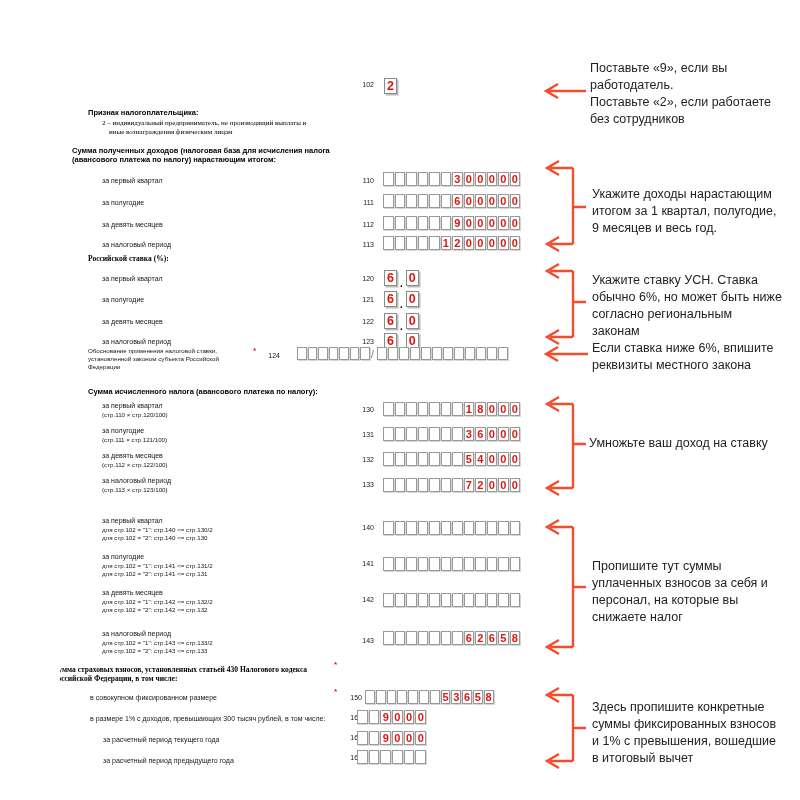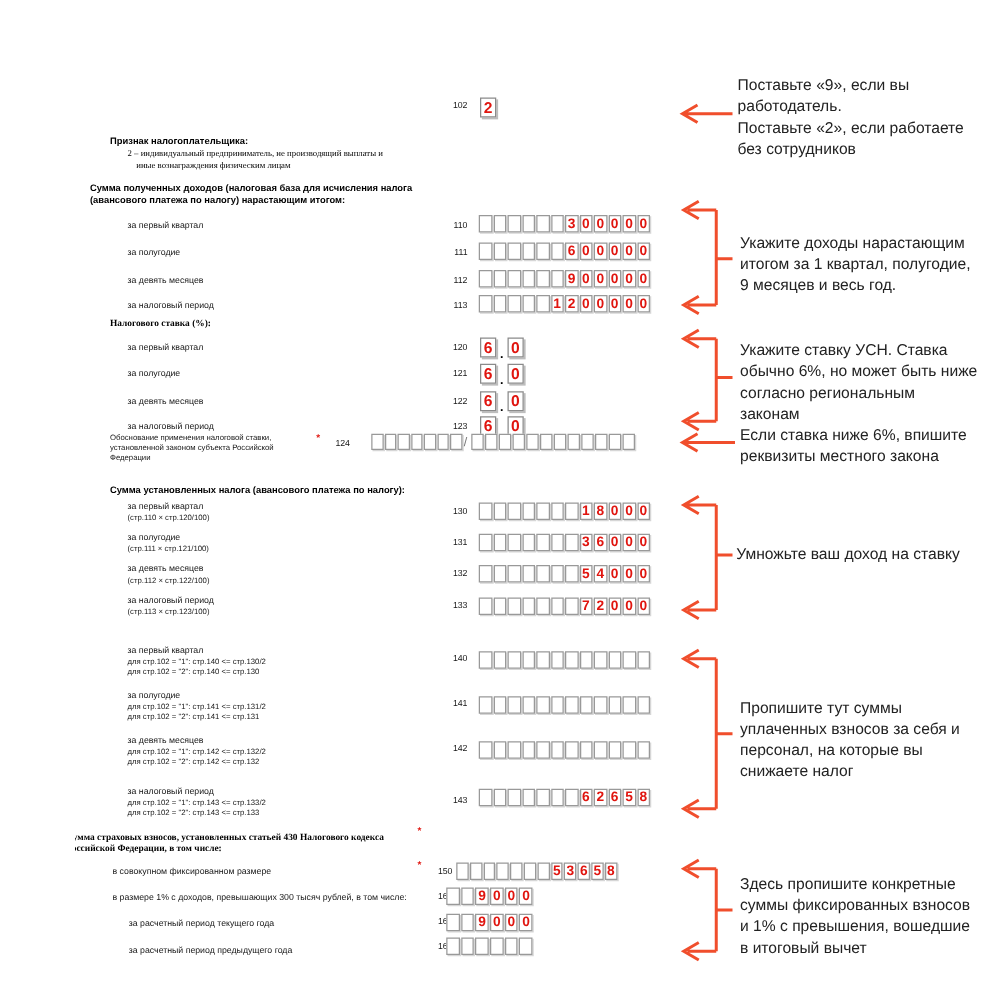--- a/index.html
+++ b/index.html
@@ -118,21 +118,21 @@
       <span class="cell"></span>
       <span class="cell">1</span>
       <span class="cell">2</span>
       <span class="cell">0</span>
       <span class="cell">0</span>
       <span class="cell">0</span>
       <span class="cell">0</span>
       <span class="cell">0</span>
     </div>
 
-  <div class="abs h-serif" style="left:88px;top:255px;">Налогового ставка (%):</div>
+  <div class="abs h-serif" style="left:88px;top:255px;">Российской ставка (%):</div>
 
   <div class="abs lbl" style="left:102px;top:275px;">за первый квартал</div>
   <div class="abs code" style="left:352px;top:275px;">120</div>
   <div class="abs ratebox" style="left:384px;top:270px;">
     <span class="cells big">
         <span class="cell">6</span>
       </span>
     <span class="dot">.</span>
     <span class="cells big">
         <span class="cell">0</span>
@@ -198,21 +198,21 @@
       <span class="cell"></span>
       <span class="cell"></span>
       <span class="cell"></span>
       <span class="cell"></span>
       <span class="cell"></span>
       <span class="cell"></span>
       <span class="cell"></span>
       <span class="cell"></span>
     </div>
 
-  <div class="abs h-sans" style="left:88px;top:387px;">Сумма установленных налога (авансового платежа по налогу):</div>
+  <div class="abs h-sans" style="left:88px;top:387px;">Сумма исчисленного налога (авансового платежа по налогу):</div>
 
   <div class="abs lbl" style="left:102px;top:402px;">за первый квартал</div>
   <div class="abs sub" style="left:102px;top:411px;">(стр.110 × стр.120/100)</div>
   <div class="abs code" style="left:352px;top:406px;">130</div>
   <div class="abs cells" style="left:383px;top:402px;">
       <span class="cell"></span>
       <span class="cell"></span>
       <span class="cell"></span>
       <span class="cell"></span>
       <span class="cell"></span>

